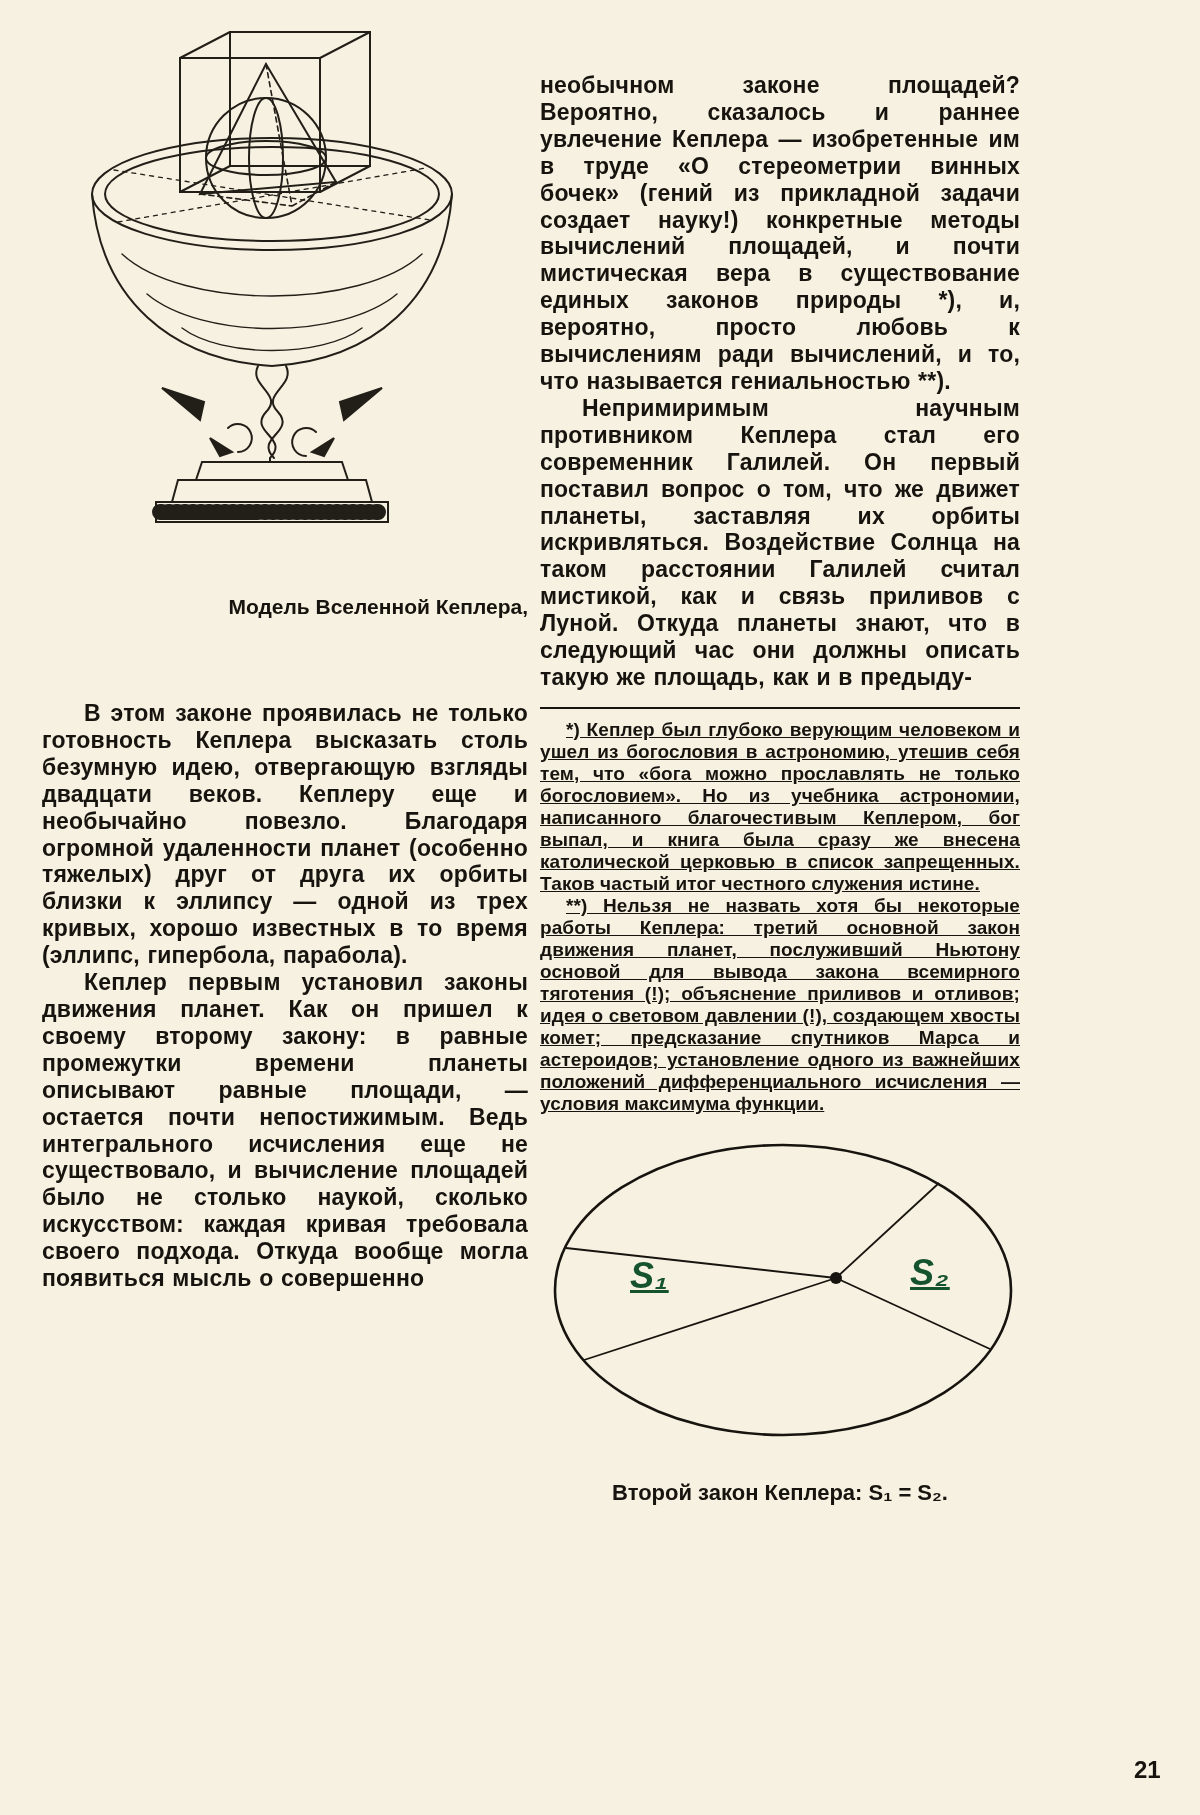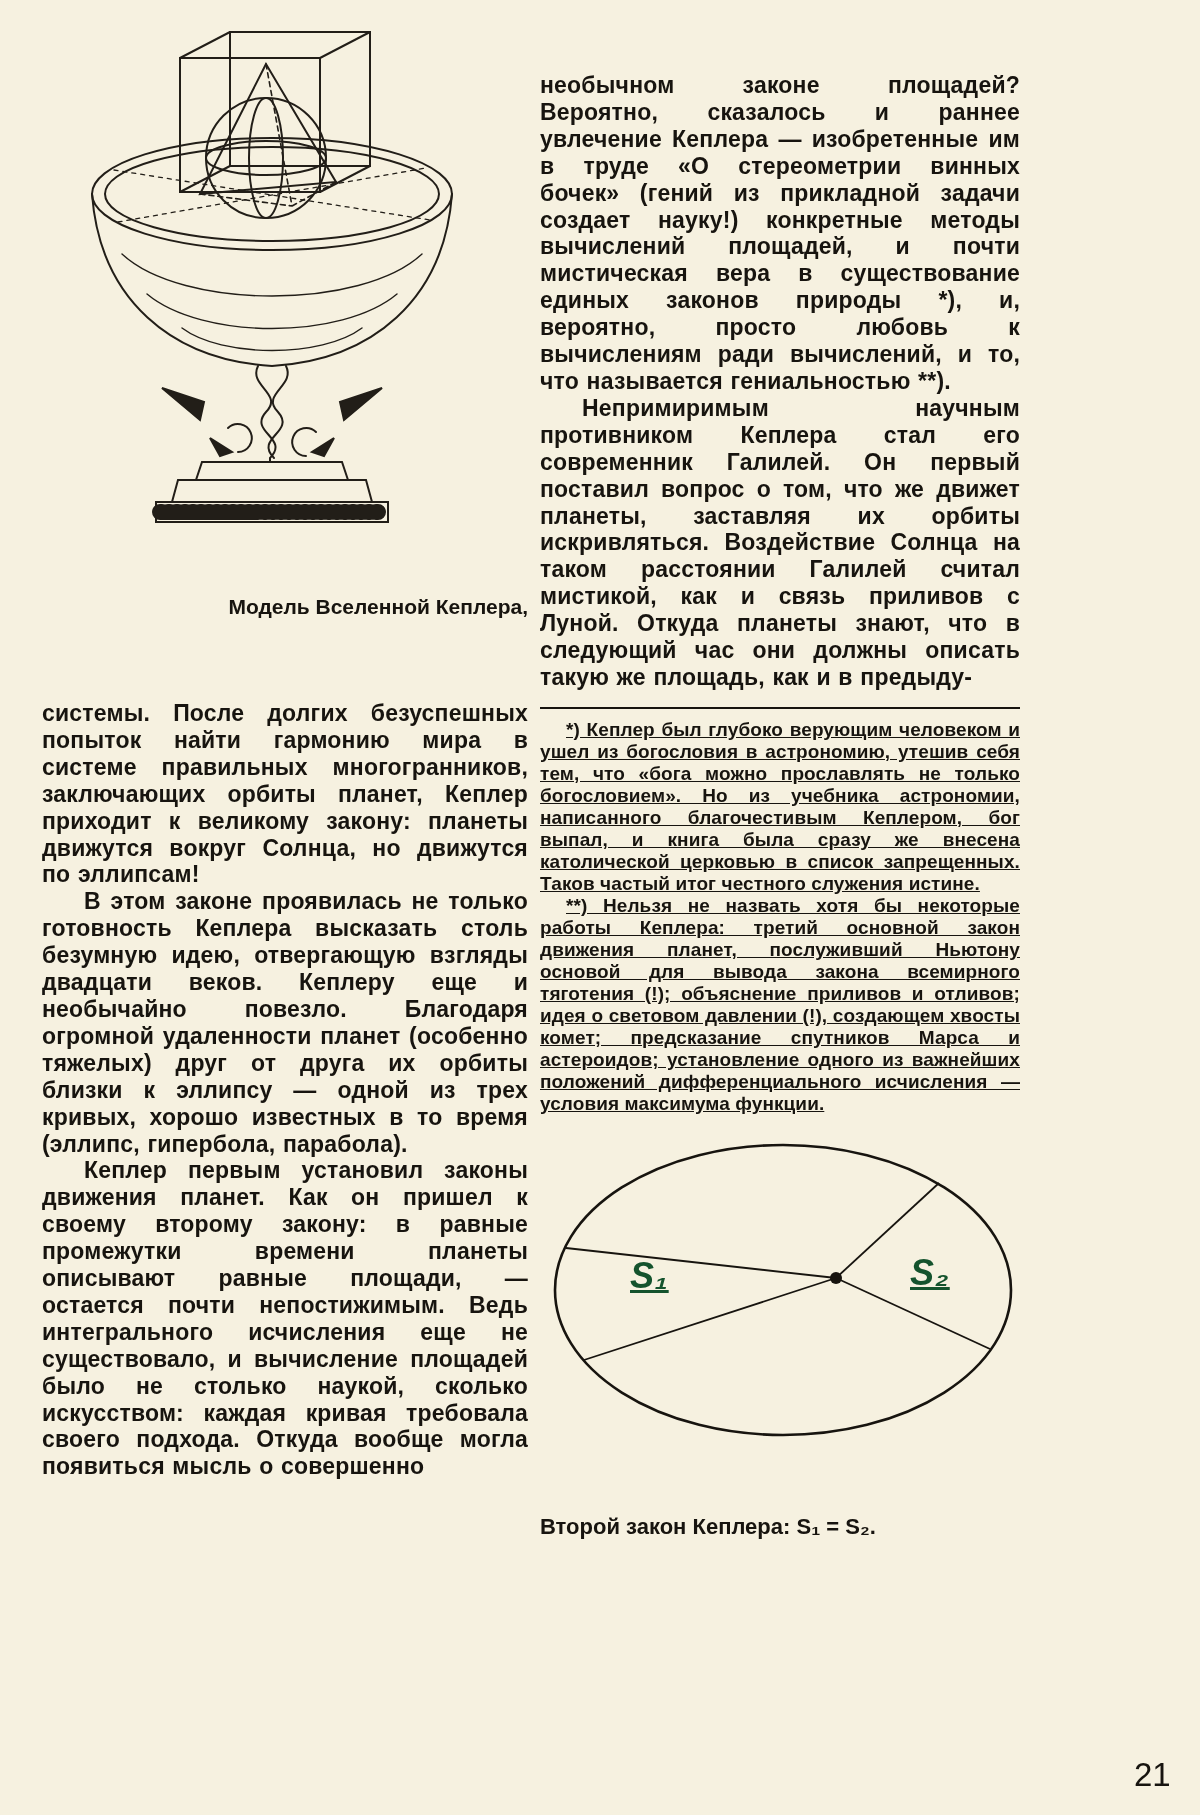--- a/index.html
+++ b/index.html
@@ -46,25 +46,25 @@
     position: absolute;
     font-size: 36px; font-weight: 700; font-style: italic;
     color: #14532d;
     letter-spacing: 1px;
     text-decoration: underline;
   }
   .s1 { left: 630px; top: 1255px; }
   .s2 { left: 910px; top: 1252px; }
   .fig2-caption {
     position: absolute; left: 540px; top: 1480px; width: 480px;
-    font-size: 22px; font-weight: 700; margin-top: 34px;
+    text-align: center; font-size: 22px; font-weight: 700;
   }
   .page-num {
     position: absolute; left: 1134px; top: 1756px;
-    font-size: 33px; font-weight: 400;
+    font-size: 24px; font-weight: 700;
   }
 </style>
 </head>
 <body>
 
 <div>
 
   <div class="fig1">
     <svg viewBox="0 0 440 560" xmlns="http://www.w3.org/2000/svg">
       <g fill="none" stroke="#221e18" stroke-width="2" stroke-linecap="round">
@@ -112,21 +112,20 @@
         <line x1="108" y1="504" x2="332" y2="504" stroke-width="16" stroke-dasharray="2 6"></line>
       </g>
     </svg>
   </div>
 
   <div class="fig1-caption">
     <div>Модель Вселенной Кеплера,</div>
   </div>
 
   <div class="left-col">
-    <p class="body-text">системы. После долгих безуспешных попыток найти гармонию мира в системе правильных многогранников, заключающих орбиты планет, Кеплер приходит к великому закону: планеты движутся вокруг Солнца, но движутся по эллипсам!</p>
     <p class="body-text indent">В этом законе проявилась не только готовность Кеплера высказать столь безумную идею, отвергающую взгляды двадцати веков. Кеплеру еще и необычайно повезло. Благодаря огромной удаленности планет (особенно тяжелых) друг от друга их орбиты близки к эллипсу — одной из трех кривых, хорошо известных в то время (эллипс, гипербола, парабола).</p>
     <p class="body-text indent">Кеплер первым установил законы движения планет. Как он пришел к своему второму закону: в равные промежутки времени планеты описывают равные площади, — остается почти непостижимым. Ведь интегрального исчисления еще не существовало, и вычисление площадей было не столько наукой, сколько искусством: каждая кривая требовала своего подхода. Откуда вообще могла появиться мысль о совершенно</p>
   </div>
 
   <div class="right-col">
     <p class="body-text">необычном законе площадей? Вероятно, сказалось и раннее увлечение Кеплера — изобретенные им в труде «О стереометрии винных бочек» (гений из прикладной задачи создает науку!) конкретные методы вычислений площадей, и почти мистическая вера в существование единых законов природы *), и, вероятно, просто любовь к вычислениям ради вычислений, и то, что называется гениальностью **).</p>
     <p class="body-text indent">Непримиримым научным противником Кеплера стал его современник Галилей. Он первый поставил вопрос о том, что же движет планеты, заставляя их орбиты искривляться. Воздействие Солнца на таком расстоянии Галилей считал мистикой, как и связь приливов с Луной. Откуда планеты знают, что в следующий час они должны описать такую же площадь, как и в предыду-</p>
     <div class="rule"></div>
     <p class="footnote">*) Кеплер был глубоко верующим человеком и ушел из богословия в астрономию, утешив себя тем, что «бога можно прославлять не только богословием». Но из учебника астрономии, написанного благочестивым Кеплером, бог выпал, и книга была сразу же внесена католической церковью в список запрещенных. Таков частый итог честного служения истине.</p>
     <p class="footnote">**) Нельзя не назвать хотя бы некоторые работы Кеплера: третий основной закон движения планет, послуживший Ньютону основой для вывода закона всемирного тяготения (!); объяснение приливов и отливов; идея о световом давлении (!), создающем хвосты комет; предсказание спутников Марса и астероидов; установление одного из важнейших положений дифференциального исчисления — условия максимума функции.</p>

